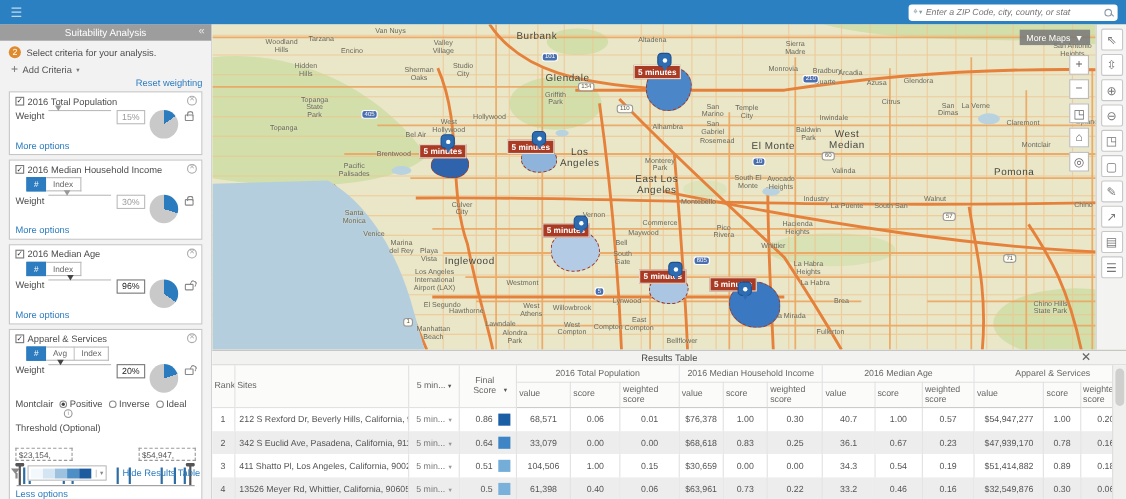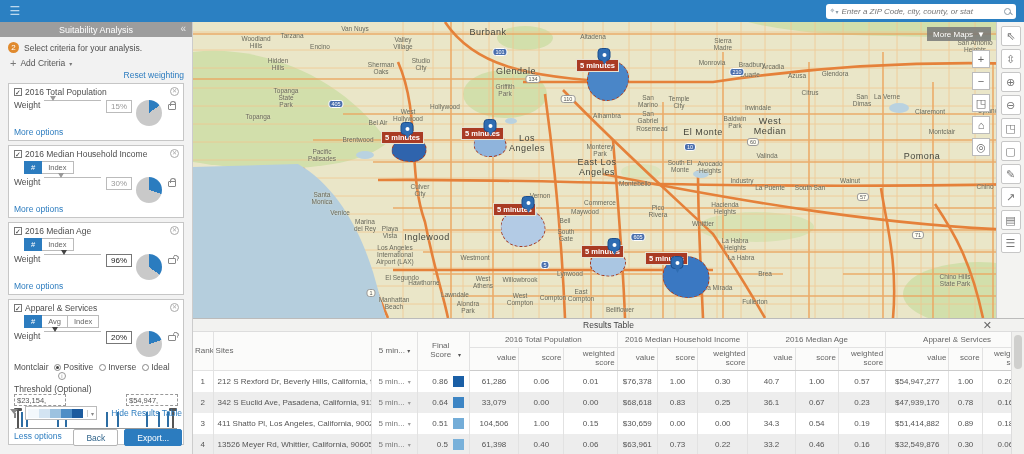--- a/index.html
+++ b/index.html
@@ -47,21 +47,21 @@
   .lock { position:relative; width:8px; height:6px; background:#fff; border:1px solid #888; border-radius:1px; margin-top:4px; }
   .lock::before { content:""; position:absolute; left:1px; top:-4px; width:4px; height:4px; border:1px solid #888; border-bottom:none; border-radius:3px 3px 0 0; }
   .lock.open::before { left:4px; transform:rotate(25deg); }
   .more-link { margin:1px 0 1px 0; display:inline-block; }
   .influence-row { display:flex; align-items:center; gap:6px; margin-top:5px; }
   .radio { display:flex; align-items:center; gap:2px; cursor:pointer; }
   .radio .dot { width:7px; height:7px; border:1px solid #888; border-radius:50%; position:relative; background:#fff; }
   .radio.sel .dot::after { content:""; position:absolute; left:1px; top:1px; width:3px; height:3px; background:#444; border-radius:50%; }
   .info-i { margin:0px 0 0 44px; width:8px; height:8px; border:1px solid #999; border-radius:50%; color:#999; font-size:6px; text-align:center; line-height:7px; }
   .thresh-label { margin-top:4px; }
-  .thresh-inputs { display:flex; justify-content:space-between; margin-top:0; }
+  .thresh-inputs { display:flex; justify-content:space-between; margin-top:13px; }
   .thresh-box { width:52px; height:12px; border:1px dashed #999; background:#fff; font-size:7.5px; color:#555; display:flex; align-items:center; padding-left:2px; }
   .hist { position:relative; height:20px; margin:3px 1px 1px 1px; border-bottom:1px solid #999; }
   .hist .bar { position:absolute; bottom:1px; width:2px; height:15px; background:#2d6da3; }
   .hist .handle { position:absolute; bottom:0; width:2px; height:19px; background:#555; }
   .hist .handle::before { content:""; position:absolute; top:-1px; left:-3px; width:8px; height:3px; background:#555; border-radius:1px; }
   .sb-footer { position:absolute; left:0; bottom:0; width:100%; padding:6px 10px 8px 10px; }
   .legend-row { display:flex; align-items:center; gap:6px; margin-bottom:9px; }
   .funnel { width:9px; height:9px; position:relative; }
   .funnel::before { content:""; position:absolute; top:0; left:0; border-left:4.5px solid transparent; border-right:4.5px solid transparent; border-top:5px solid #888; }
   .funnel::after { content:""; position:absolute; top:4px; left:3.5px; width:2px; height:5px; background:#888; }
@@ -90,21 +90,21 @@
   .map-ctrl { position:absolute; right:34px; width:18px; height:18px; background:#fff; border:1px solid #bbb; color:#666; font-size:11px; display:flex; align-items:center; justify-content:center; cursor:pointer; z-index:8; }
   .map-toolbar { position:absolute; right:0; top:0; width:28px; height:296px; background:#f3f3f1; border-left:1px solid #ccc; display:flex; flex-direction:column; align-items:center; padding-top:4px; gap:3px; z-index:9; }
   .tool-btn { width:20px; height:20px; background:#fff; border:1px solid #c7c7c7; border-radius:2px; color:#777; font-size:11px; display:flex; align-items:center; justify-content:center; cursor:pointer; }
   
   .results { position:absolute; left:193px; top:318px; width:831px; height:136px; background:#fff; border-top:1px solid #bbb; font-size:8px; color:#555; }
   .rt-titlebar { height:13px; background:#f2f2f0; display:flex; align-items:center; justify-content:center; font-size:8.5px; color:#444; position:relative; border-bottom:1px solid #ddd; }
   .rt-close { position:absolute; right:32px; top:0; font-size:11px; color:#666; cursor:pointer; line-height:13px; }
   table.rt { border-collapse:collapse; table-layout:fixed; width:836px; }
   table.rt th, table.rt td { border-right:1px solid #e2e2e2; padding:0 2px; font-weight:normal; overflow:hidden; white-space:nowrap; }
   tr.grp th { height:15px; text-align:center; color:#666; background:#fbfbfa; border-bottom:1px solid #e2e2e2; }
-  tr.sub th { height:23px; text-align:right; color:#666; background:#fbfbfa; border-bottom:1px solid #ccc; white-space:normal; line-height:1.05; vertical-align:middle; }
+  tr.sub th { height:23px; text-align:left; color:#666; background:#fbfbfa; border-bottom:1px solid #ccc; white-space:normal; line-height:1.05; vertical-align:middle; }
   tr.datarow td { height:21px; text-align:center; }
   tr.datarow:nth-child(even) td { background:#ededed; }
   td.site-cell { text-align:left !important; padding-left:4px !important; }
   td.rank-cell { text-align:center; color:#555; }
   .min-cell { color:#777; }
   .min-cell .c { font-size:6px; color:#999; margin-left:3px; }
   .final-cell { display:flex; align-items:center; justify-content:flex-end; gap:5px; height:21px; padding-right:3px; }
   .swatch { width:11px; height:11px; display:inline-block; flex:none; }
   th.sortable .c { font-size:6px; color:#555; }
   .rt-scroll { position:absolute; right:0; top:13px; width:13px; height:123px; background:#f0f0ee; border-left:1px solid #ddd; }
@@ -242,24 +242,20 @@
       <div class="funnel"></div>
       <div class="ramp" id="ramp">
           <span style="background: rgb(243, 248, 252);"></span>
           <span style="background: rgb(211, 228, 242);"></span>
           <span style="background: rgb(156, 194, 224);"></span>
           <span style="background: rgb(78, 142, 198);"></span>
           <span style="background: rgb(28, 91, 158);"></span>
           <span class="caret">▾</span>
         </div>
       <a class="blue hide-link">Hide Results Table</a>
-    </div>
-    <div class="btn-row">
-      <div class="btn back">Back</div>
-      <div class="btn export">Export...</div>
     </div>
   </div>
 </div>
 
 <div class="map">
   <svg class="base" width="831" height="296" viewBox="0 0 831 296">
 
     <path d="M0,30 C70,22 150,55 195,120 C160,152 60,150 0,140 Z" fill="#d2dfab"></path>
     <ellipse cx="312" cy="72" rx="42" ry="24" fill="#d2dfab"></ellipse>
     <ellipse cx="332" cy="16" rx="28" ry="12" fill="#d2dfab"></ellipse>
@@ -561,21 +557,21 @@
         <tr class="datarow">
           <td class="rank-cell">1</td>
           <td class="site-cell">212 S Rexford Dr, Beverly Hills, California, 9...</td>
           <td class="min-cell"><span>5 min...</span><span class="c">▾</span></td>
           <td>
             <div class="final-cell">
               <span>0.86</span>
               <span class="swatch" style="background: rgb(26, 95, 166);"></span>
             </div>
           </td>
-          <td>61,286</td>
+          <td>68,571</td>
           <td>0.06</td>
           <td>0.01</td>
           <td>$76,378</td>
           <td>1.00</td>
           <td>0.30</td>
           <td>40.7</td>
           <td>1.00</td>
           <td>0.57</td>
           <td>$54,947,277</td>
           <td>1.00</td>

